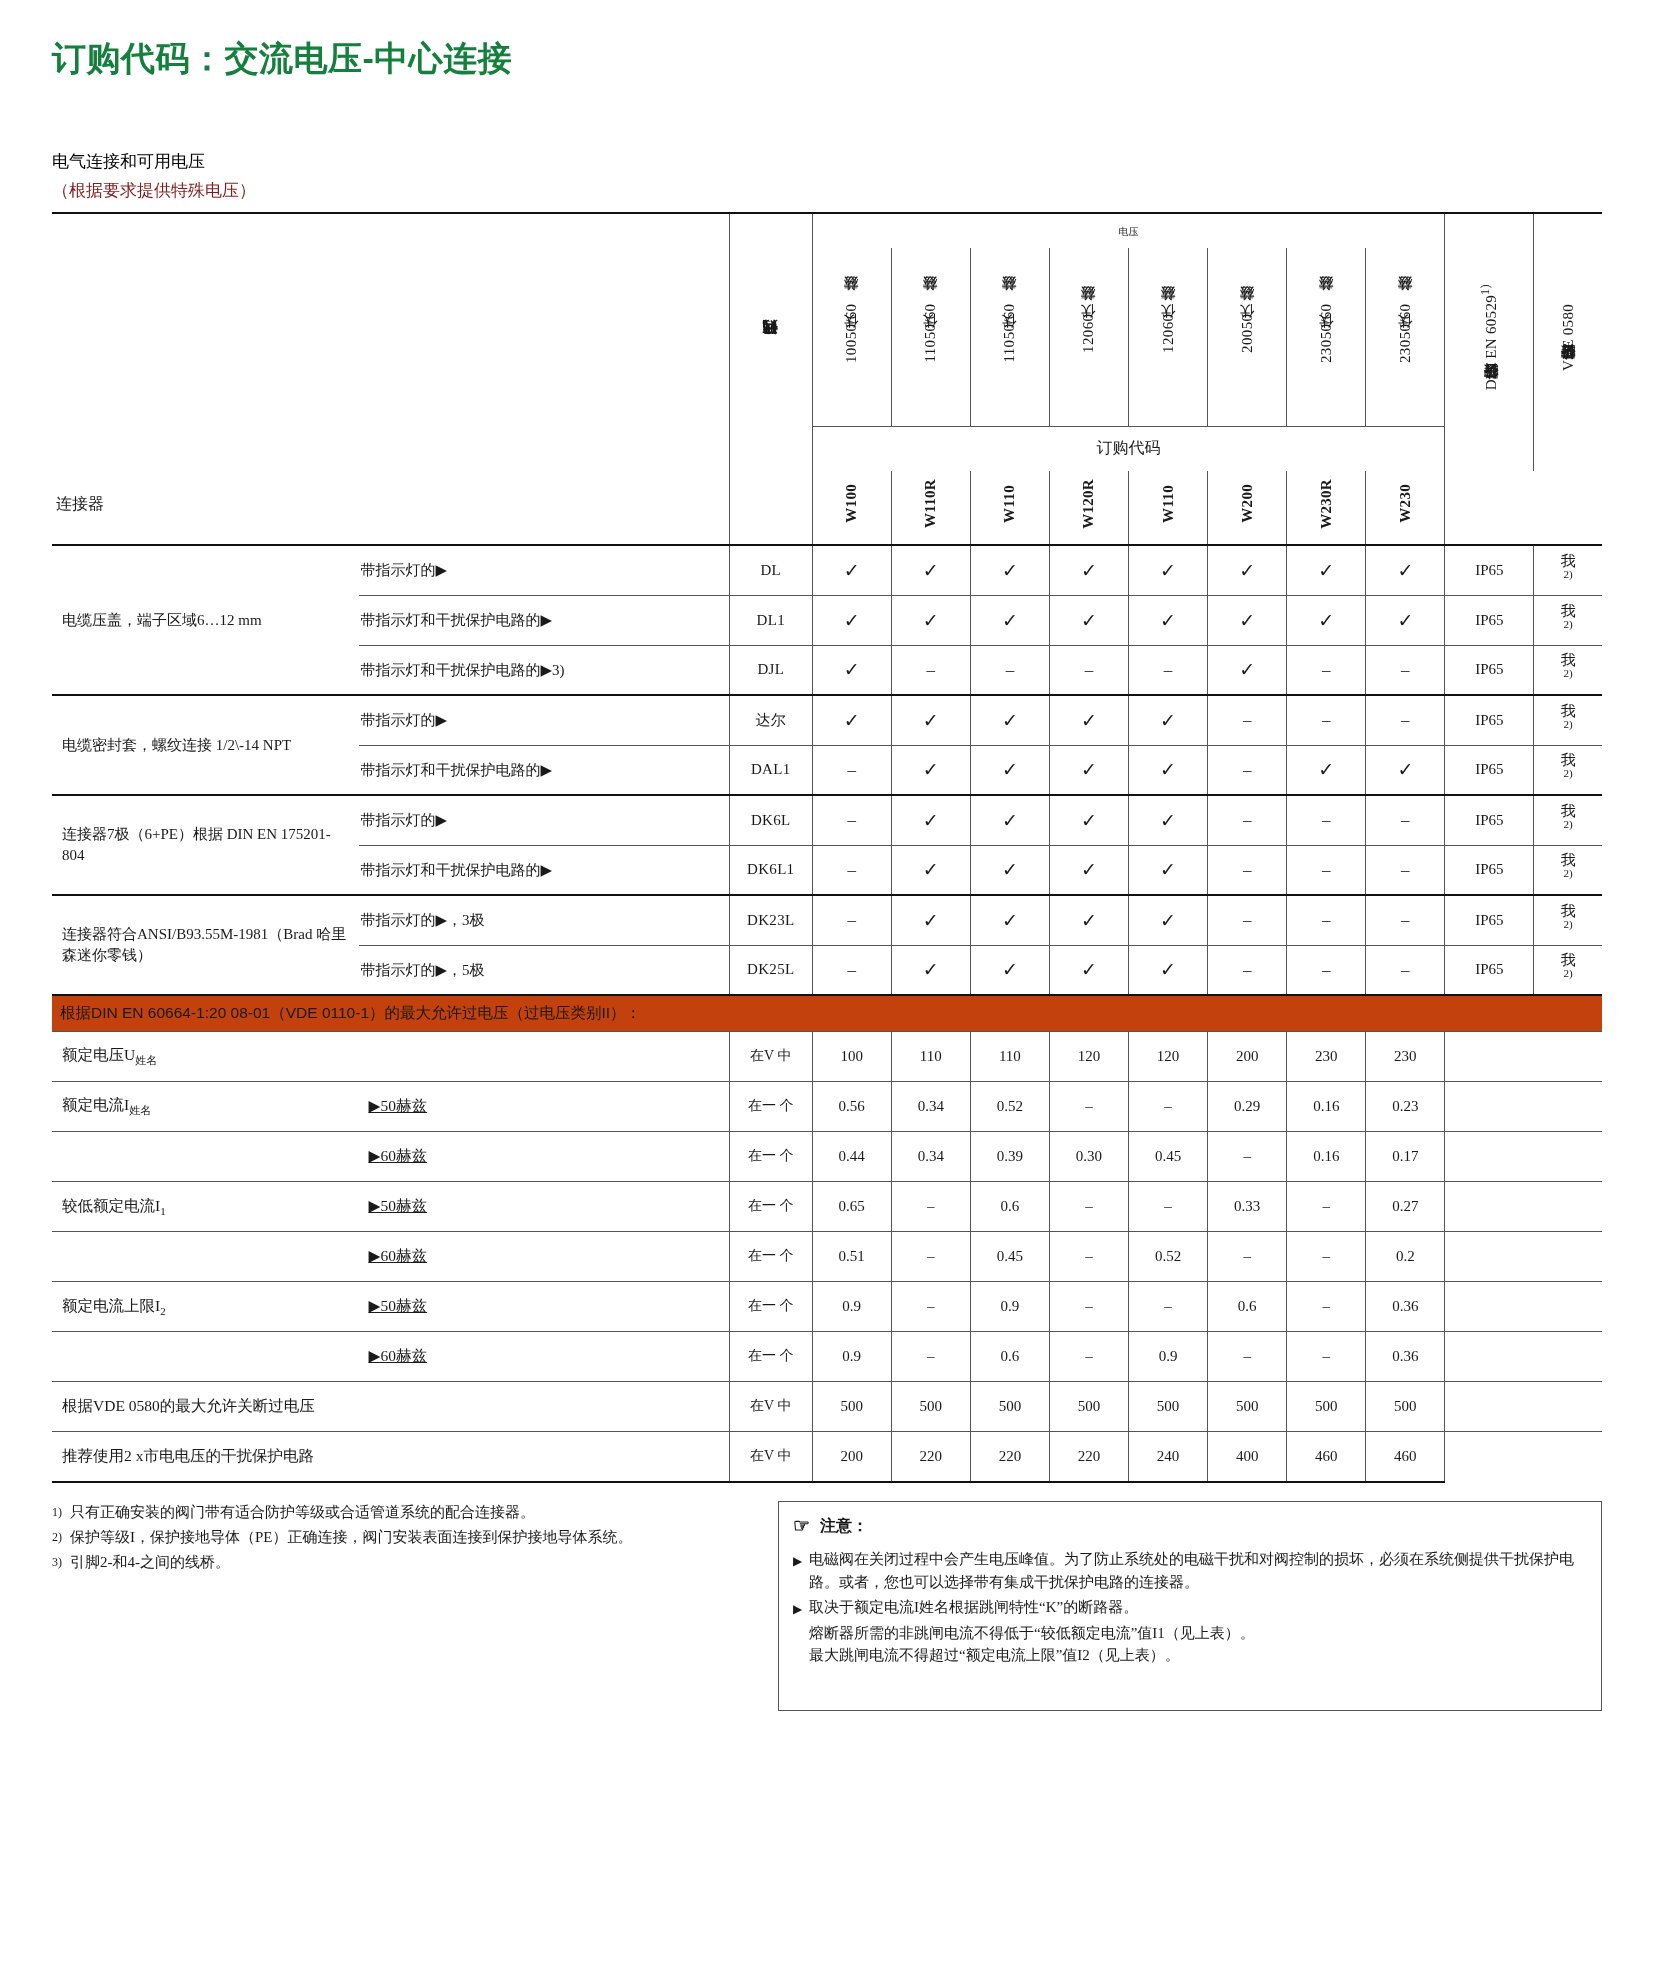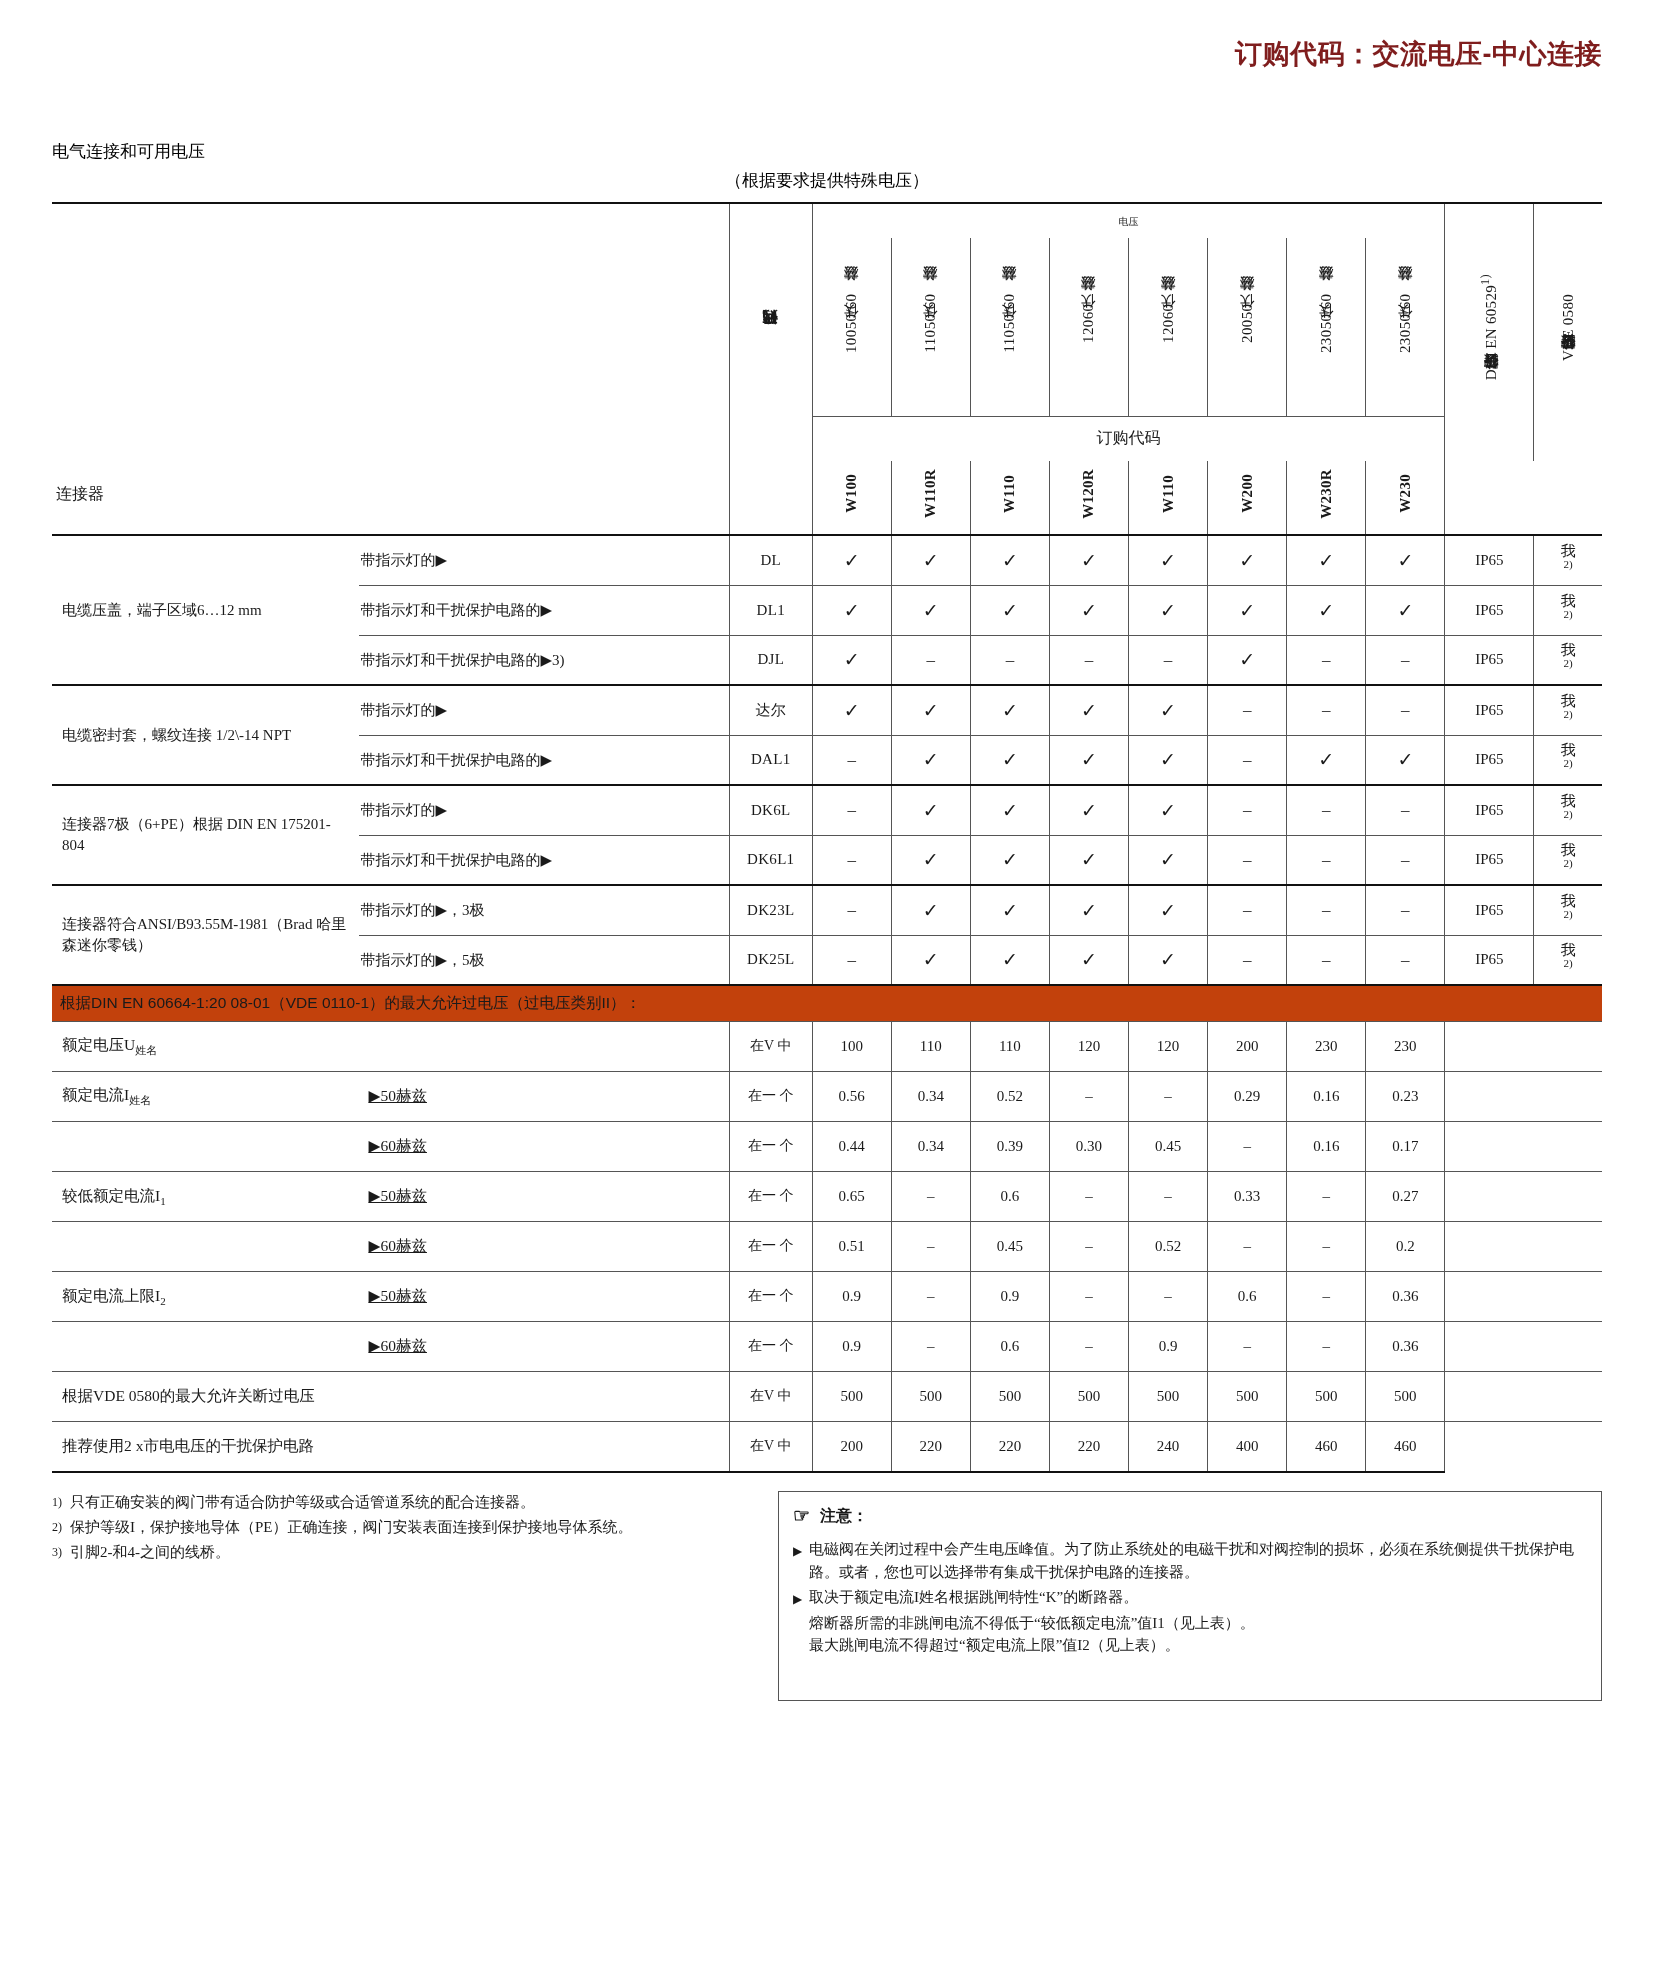--- a/index.html
+++ b/index.html
@@ -12,41 +12,39 @@
     min-height: 1966px;
     font-family: "Liberation Serif", "DejaVu Serif", serif;
     color: #1a1a1a;
     position: relative;
   }
   .page { padding: 30px 52px 10px 52px; }
 
   
   .doc-title {
     font-family: "Liberation Sans", sans-serif;
-    font-size: 27px;
+    font-size: 34px;
     font-weight: bold;
     letter-spacing: 0.5px;
     margin: 6px 0 0 0;
-    color: #7f1d1d;
-    text-align: right;
+    color: #15803d;
   }
   .doc-title .t-sub { font-weight: bold; }
 
   .section-title {
     font-family: "Liberation Sans", sans-serif;
     font-size: 17px;
     font-weight: normal;
     margin: 68px 0 6px 0;
     color: #000;
   }
   .section-sub {
     font-size: 17px;
     margin: 0 0 10px 0;
-    color: #000000;
-    text-align: center;
+    color: #7f1d1d;
   }
 
   
   table.main {
     border-collapse: collapse;
     width: 1550px;
     table-layout: fixed;
     font-size: 15px;
   }
   table.main td, table.main th {

